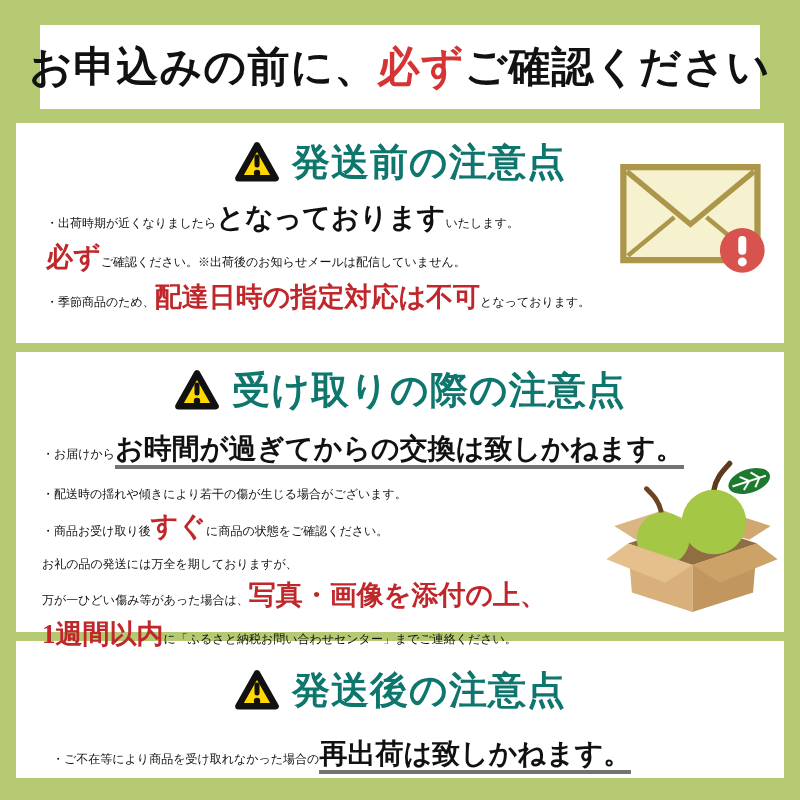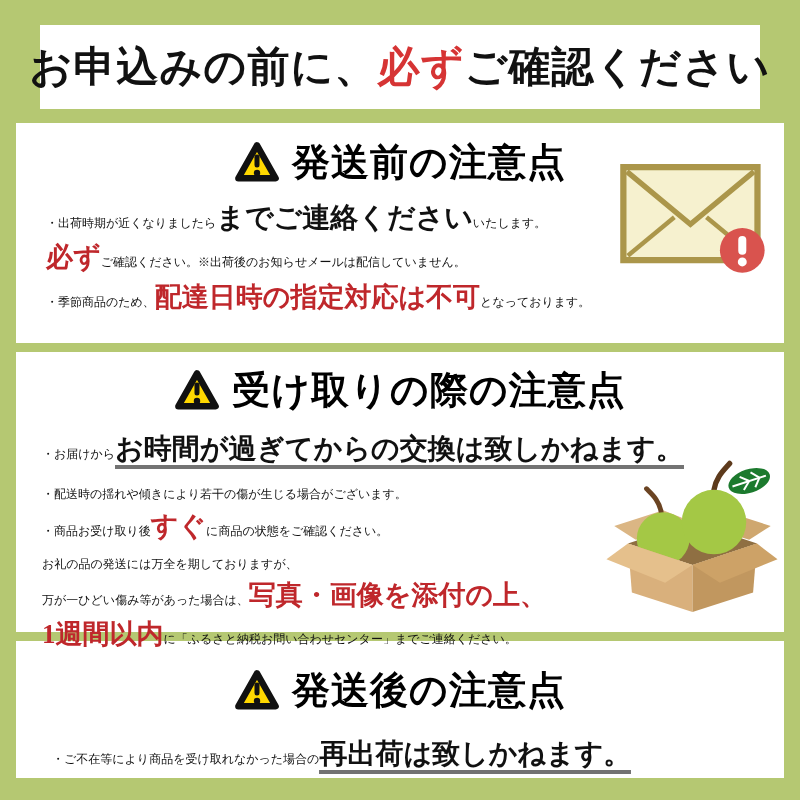--- a/index.html
+++ b/index.html
@@ -18,21 +18,21 @@
   }
   .banner .em{color:#d63434;}
   .card{
     position:absolute;left:16px;width:768px;background:#ffffff;
   }
   .card1{top:123px;height:220px;}
   .card2{top:352px;height:280px;}
   .card3{top:641px;height:137px;}
   .heading{
     display:flex;align-items:center;justify-content:center;gap:12px;
-    color:#000000;font-weight:bold;font-size:38px;letter-spacing:1px;
+    color:#0f766e;font-weight:bold;font-size:38px;letter-spacing:1px;
     white-space:nowrap;
   }
   .card1 .heading{padding-top:14px;}
   .card2 .heading{padding-top:13px;}
   .card3 .heading{padding-top:24px;}
   .tri{flex:0 0 auto;display:block;}
   .body{
     position:relative;z-index:2;
     font-family:"Liberation Serif",serif;
     white-space:nowrap;
@@ -71,21 +71,21 @@
 <div class="card card1">
   <div class="heading">
     <svg class="tri" width="46" height="43" viewBox="0 0 64 60">
       <polygon points="32,6 58,52 6,52" fill="#ffd800" stroke="#111" stroke-width="9" stroke-linejoin="round"></polygon>
       <rect x="28.5" y="19" width="7" height="18" rx="3.5" fill="#111"></rect>
       <circle cx="32" cy="44.5" r="4.5" fill="#111"></circle>
     </svg>
     <span>発送前の注意点</span>
   </div>
   <div class="body">
-    <span class="ln l1"><span class="n">・出荷時期が近くなりましたら</span><span class="b">までご連絡ください</span><span class="n">いたします。</span></span>
+    <span class="ln l1"><span class="n">・出荷時期が近くなりましたら</span><span class="b">となっております</span><span class="n">いたします。</span></span>
     <span class="ln l2"><span class="rb">必ず</span><span class="n">ご確認ください。※出荷後のお知らせメールは配信していません。</span></span>
     <span class="ln l3"><span class="n">・季節商品のため、</span><span class="rb">配達日時の指定対応は不可</span><span class="n">となっております。</span></span>
   </div>
   <svg class="illus mail" width="152" height="116" viewBox="0 0 170 128">
     <rect x="6" y="6" width="150" height="104" fill="#f6f1cf" stroke="#ab964a" stroke-width="7"></rect>
     <polyline points="10,11 81,70 152,11" fill="none" stroke="#ab964a" stroke-width="6"></polyline>
     <line x1="11" y1="105" x2="63" y2="62" stroke="#ab964a" stroke-width="5"></line>
     <line x1="151" y1="105" x2="99" y2="62" stroke="#ab964a" stroke-width="5"></line>
     <g>
       <circle cx="139" cy="99" r="25" fill="#d9534e"></circle>

